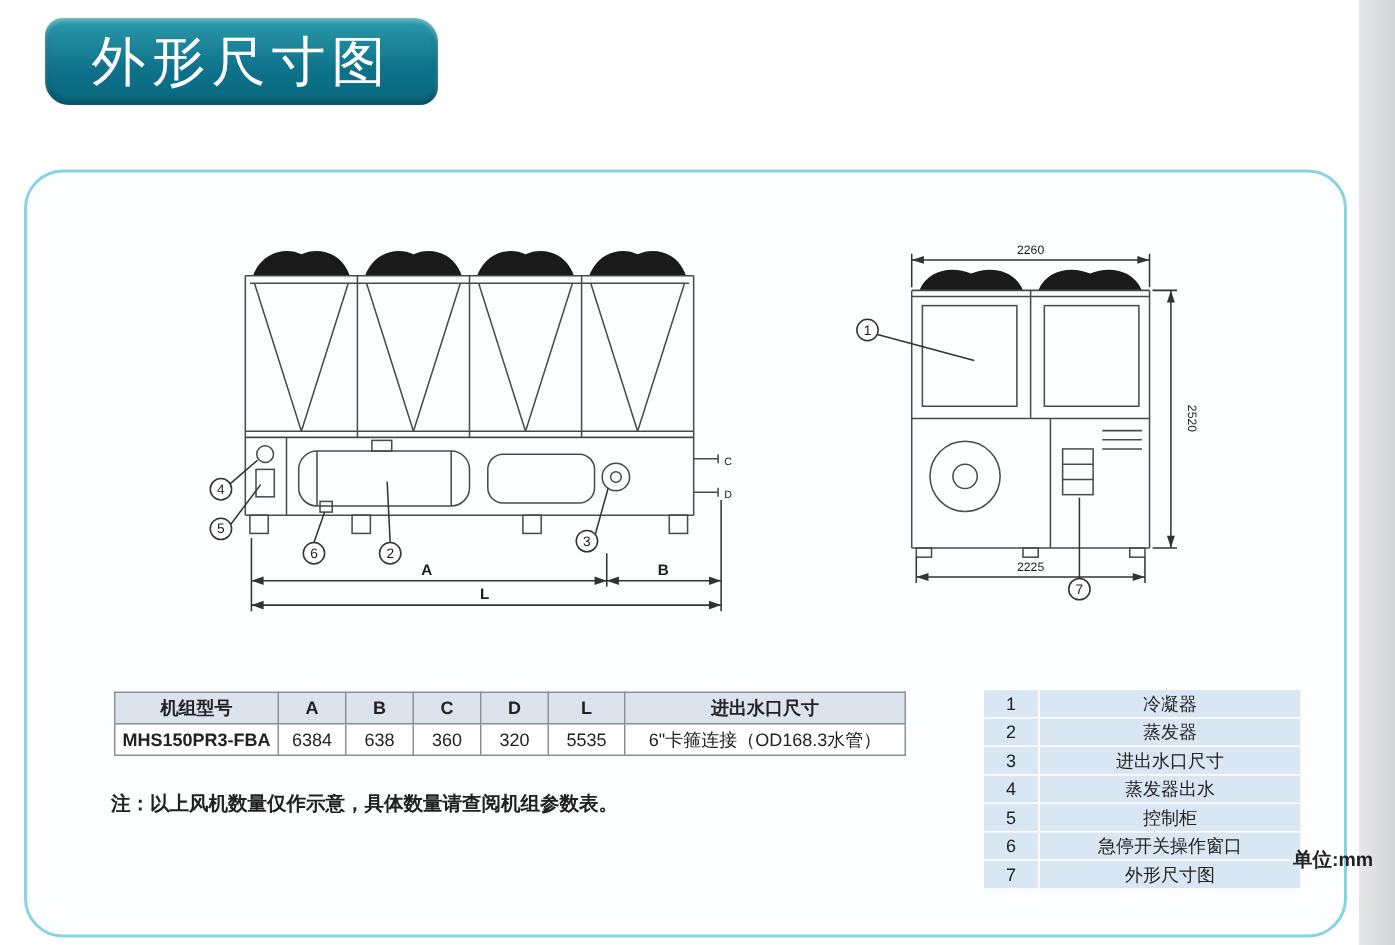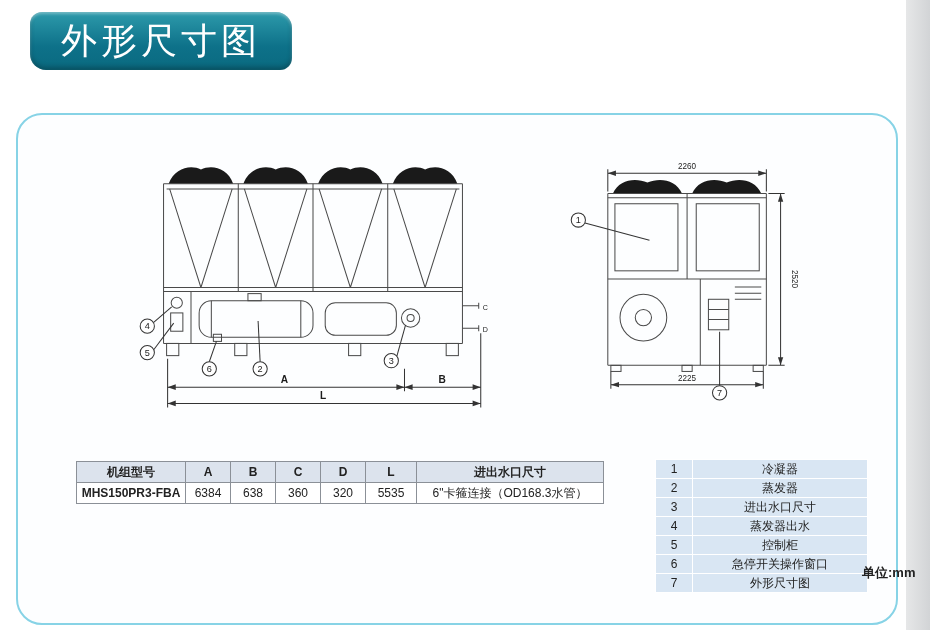--- a/index.html
+++ b/index.html
@@ -242,20 +242,21 @@
         <td>6384</td>
         <td>638</td>
         <td>360</td>
         <td>320</td>
         <td>5535</td>
         <td>6"卡箍连接（OD168.3水管）</td>
       </tr>
     </tbody>
   </table>
 
+  <div class="note-text">注：以上风机数量仅作示意，具体数量请查阅机组参数表。</div>
 
   <table class="legend-table">
     <tbody>
       <tr>
         <td class="no">1</td>
         <td class="lbl">冷凝器</td>
       </tr>
       <tr>
         <td class="no">2</td>
         <td class="lbl">蒸发器</td>

